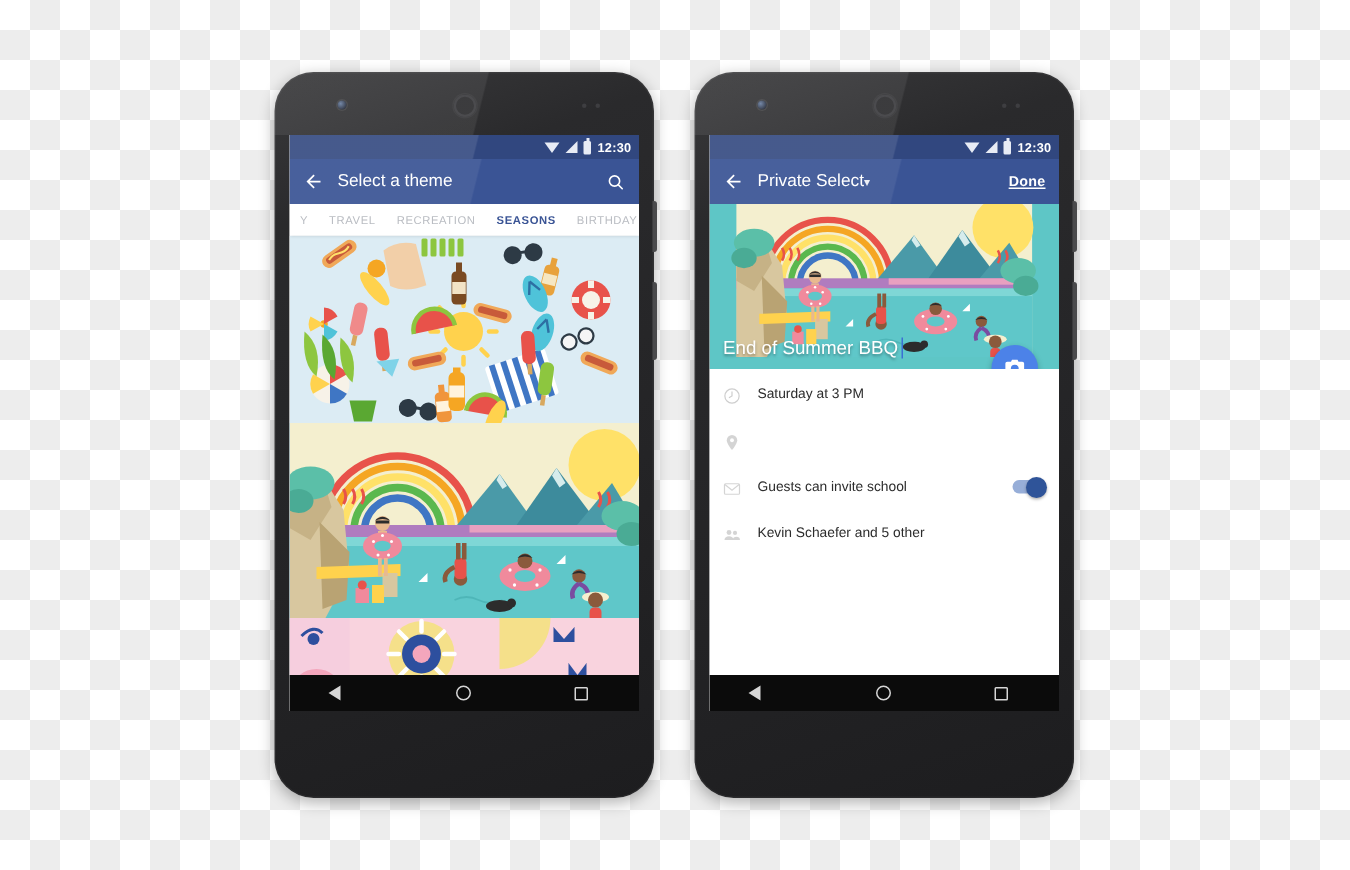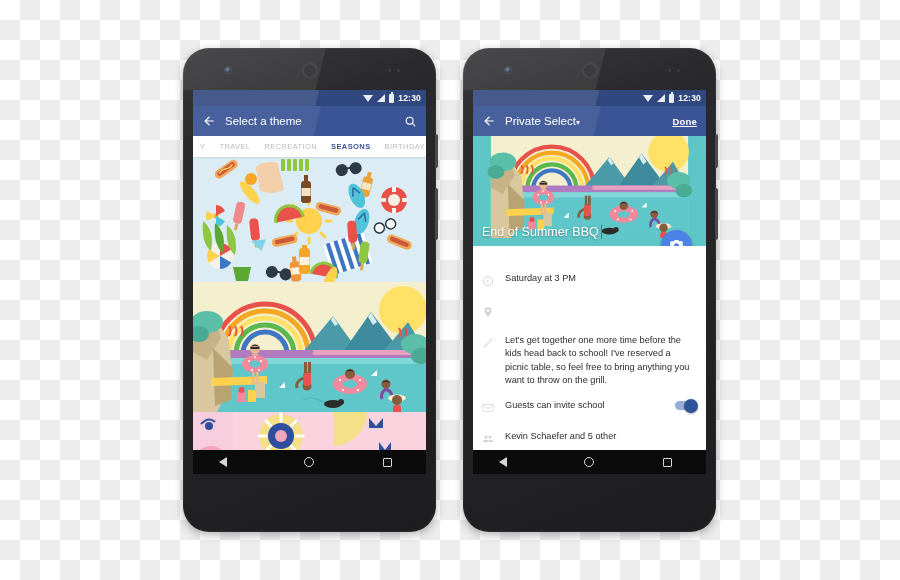--- a/index.html
+++ b/index.html
@@ -195,21 +195,21 @@
   }
   .fab {
     position: absolute; right: 14px; bottom: -15px;
     width: 31px; height: 31px; border-radius: 50%;
     background: #4c82e8;
     display: flex; align-items: center; justify-content: center;
     box-shadow: 0 2px 4px rgba(0,0,0,.28);
     z-index: 5;
   }
 
-  .details { flex: 1; background: #fff; padding: 20px 0 0 0; overflow: hidden; }
+  .details { flex: 1; background: #fff; padding: 4px 0 0 0; overflow: hidden; }
   .drow {
     display: flex; align-items: flex-start;
     padding: 6px 10px 6px 9px; gap: 9px;
   }
   .drow .dico { flex: 0 0 14px; padding-top: 1px; opacity: .42; }
   .drow .dtxt { font-size: 9.2px; color: #2c2c2c; line-height: 1.42; flex: 1; }
   .drow.desc .dtxt { line-height: 1.45; }
 
   .toggle {
     flex: 0 0 21px; width: 21px; height: 9px; border-radius: 5px;
@@ -783,28 +783,20 @@
 
       <div class="drow">
         <span class="dico">
           <svg width="12" height="12" viewBox="0 0 24 24">
             <path d="M12 2 a7 7 0 0 1 7 7 c0 5 -7 13 -7 13 S5 14 5 9 a7 7 0 0 1 7 -7 z" fill="#9a9a9a"></path>
             <circle cx="12" cy="9" r="2.6" fill="#fff"></circle>
           </svg>
         </span>
       </div>
 
-      <div class="drow desc">
-        <span class="dico">
-          <svg width="12" height="12" viewBox="0 0 24 24">
-            <path d="M4 20 L7 19 L20 6 L18 4 L5 17 Z" fill="none" stroke="#9a9a9a" stroke-width="1.6"></path>
-          </svg>
-        </span>
-        <span class="dtxt">Let's get together one more time before the kids head back to school! I've reserved a picnic table, so feel free to bring anything you want to throw on the grill.</span>
-      </div>
 
       <div class="drow">
         <span class="dico">
           <svg width="12" height="12" viewBox="0 0 24 24">
             <rect x="2" y="5" width="20" height="14" rx="1.5" fill="none" stroke="#9a9a9a" stroke-width="1.6"></rect>
             <path d="M2.5 6 L12 13.5 L21.5 6" fill="none" stroke="#9a9a9a" stroke-width="1.6"></path>
           </svg>
         </span>
         <span class="dtxt">Guests can invite school</span>
         <span class="toggle"></span>

